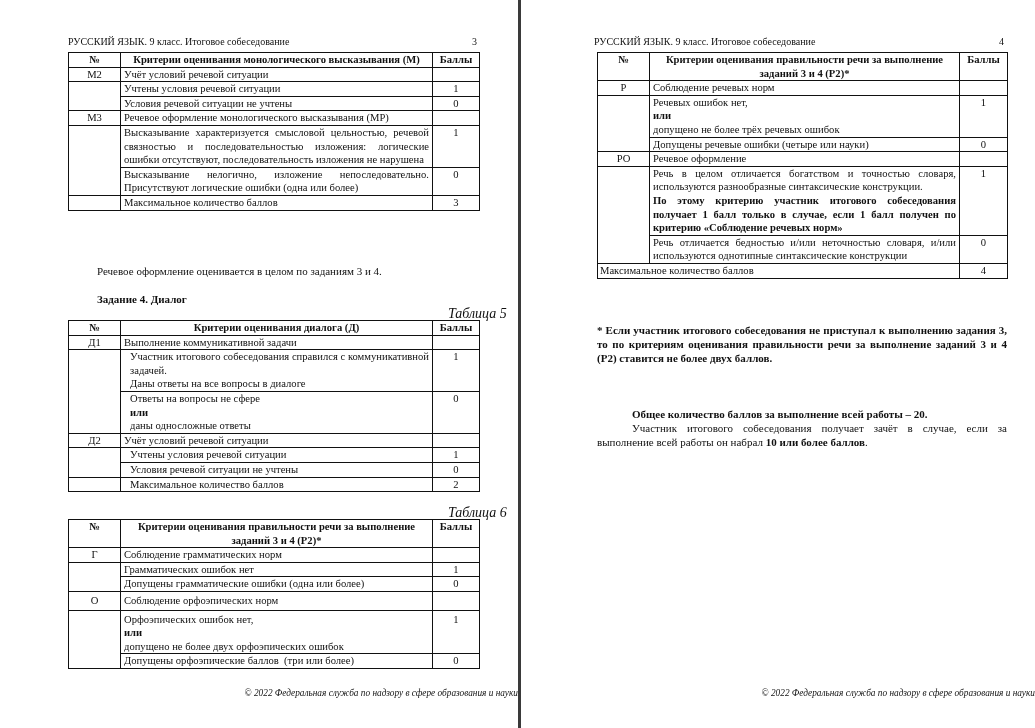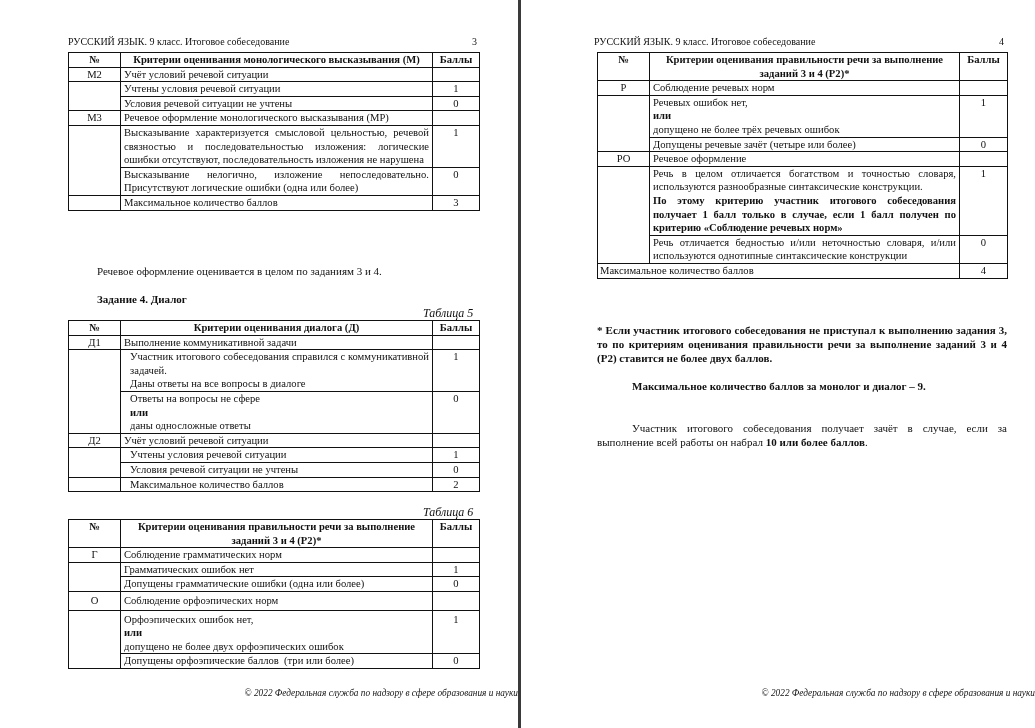--- a/index.html
+++ b/index.html
@@ -20,21 +20,21 @@
   table.crit td, table.crit th {
     border: 1.3px solid #111; padding: 0 3px; vertical-align: top; line-height: 13.6px;
     font-size: 10.6px; font-weight: normal;
   }
   table.crit th { font-weight: bold; text-align: center; }
   .c-num { text-align: center; font-weight: bold; }
   .c-pts { text-align: center; }
   .b { font-weight: bold; }
   .just { text-align: justify; text-align-last: left; }
 
-  .table-caption { position: absolute; font-style: italic; font-size: 12px; }
+  .table-caption { position: absolute; font-style: italic; font-size: 14px; margin-left: 25px; }
   .para { position: absolute; font-size: 11px; line-height: 14px; }
   .para.b { font-weight: bold; }
 </style>
 </head>
 <body>
 
 <div class="page" id="page-left">
   <div class="running-head" style="left:68px;">РУССКИЙ ЯЗЫК. 9 класс. Итоговое собеседование</div>
   <div class="page-num" style="left:472px;">3</div>
 
@@ -223,21 +223,21 @@
     <tr>
       <td rowspan="2"></td>
       <td>
         <div>Речевых ошибок нет,</div>
         <div class="b">или</div>
         <div>допущено не более трёх речевых ошибок</div>
       </td>
       <td class="c-pts">1</td>
     </tr>
     <tr>
-      <td>Допущены речевые зачёт (четыре или более)</td>
+      <td>Допущены речевые ошибки (четыре или науки)</td>
       <td class="c-pts">0</td>
     </tr>
     <tr>
       <td class="c-num">РО</td>
       <td class="b">Речевое оформление</td>
       <td></td>
     </tr>
     <tr>
       <td rowspan="2"></td>
       <td>
@@ -251,17 +251,17 @@
       <td class="c-pts">0</td>
     </tr>
     <tr>
       <td colspan="2" class="b" style="padding-left:2px;">Максимальное количество баллов</td>
       <td class="c-pts b">4</td>
     </tr>
   </tbody>
     </table>
 
   <div class="para b just" style="left:75px; top:323px; width:410px;">* Если участник итогового собеседования не приступал к выполнению задания 3, то по критериям оценивания правильности речи за выполнение заданий 3 и 4 (Р2) ставится не более двух баллов.</div>
-  <div class="para b" style="left:110px; top:379px;">Максимальное количество баллов за монолог и диалог – 9.</div>
+  <div class="para b" style="left:110px; top:407px;">Общее количество баллов за выполнение всей работы – 20.</div>
   <div class="para just" style="left:75px; top:421px; width:410px; text-indent:35px;"><span>Участник итогового собеседования получает зачёт в случае, если за выполнение всей работы он набрал </span><span class="b">10 или более баллов</span><span>.</span></div>
 
   <div class="footer" style="left:0;">© 2022 Федеральная служба по надзору в сфере образования и науки</div>
 </div>
 
 </body></html>

